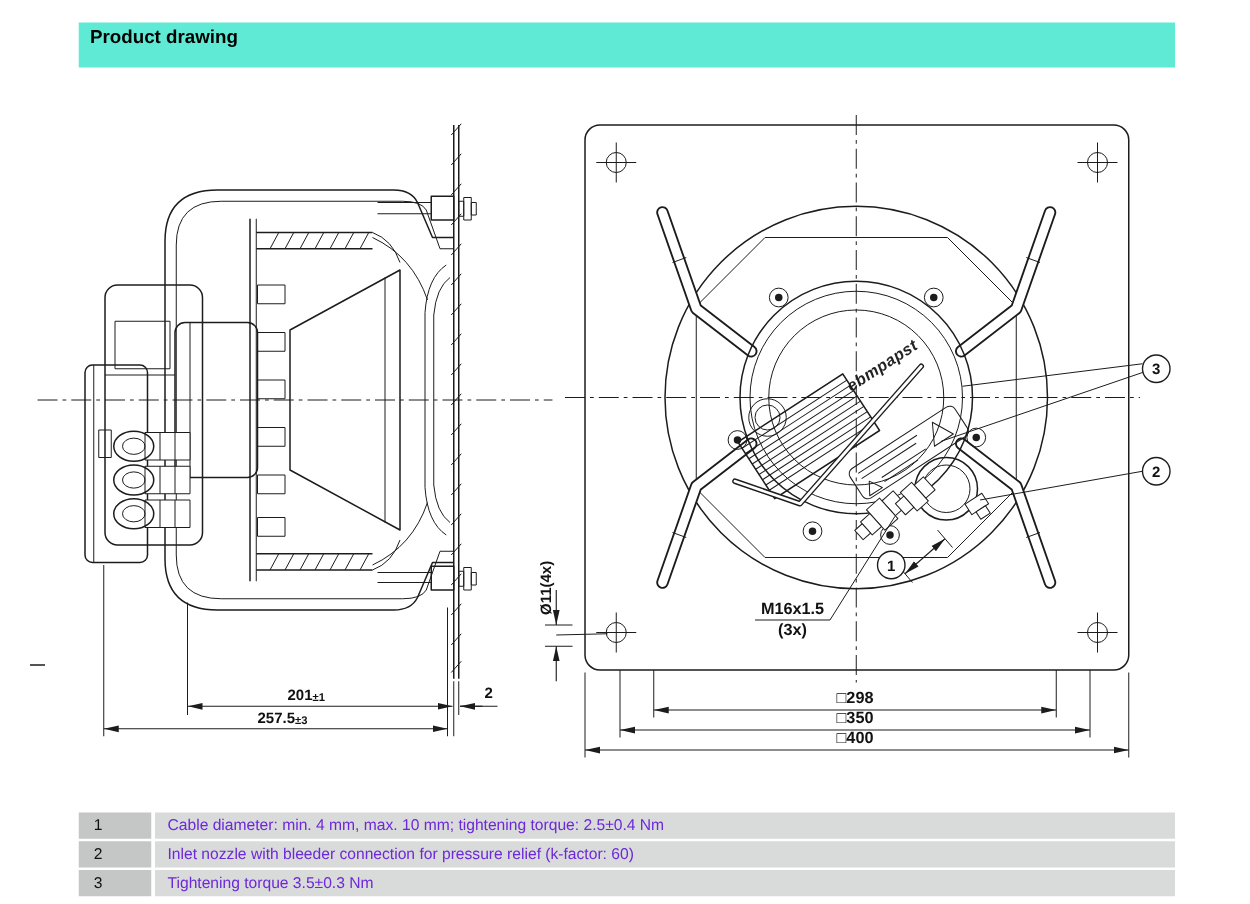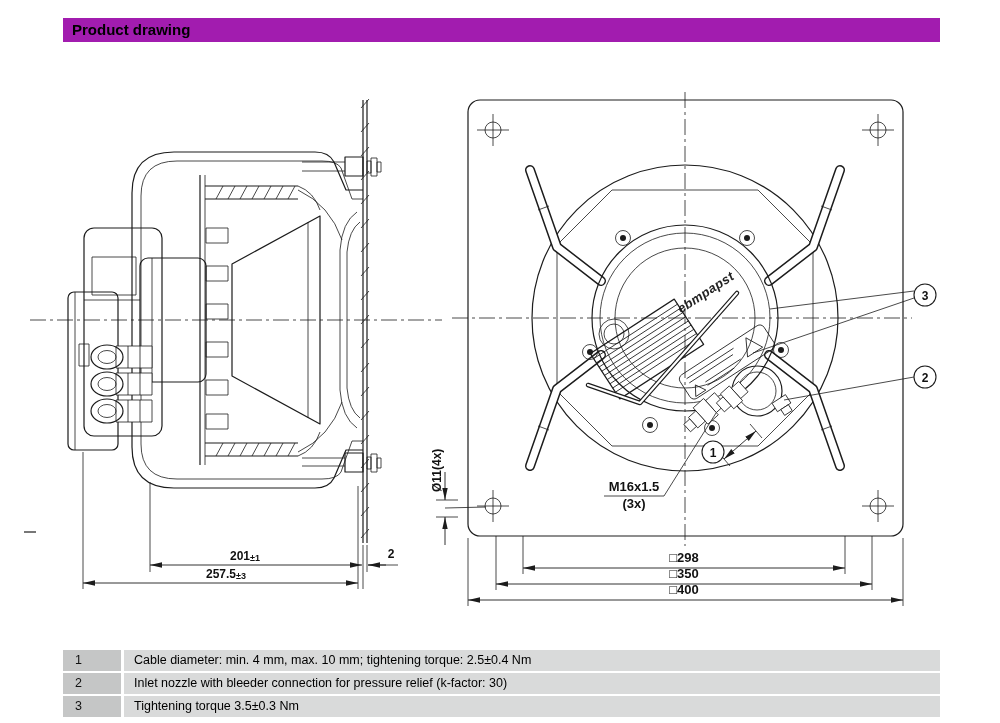--- a/index.html
+++ b/index.html
@@ -2,22 +2,22 @@
 <html><head>
 <meta charset="utf-8">
 <style>
   html,body { margin:0; padding:0; }
   body {
     width:1000px; height:723px; position:relative;
     background:#ffffff; font-family:"Liberation Sans", sans-serif;
     overflow:hidden;
   }
   .header {
-    position:absolute; left:63px; top:18px; width:877px; height:24px;
-    background:#a21caf;
+    position:absolute; left:63px; top:18px; width:877px; height:36px;
+    background:#5eead4;
   }
   .header span {
     display:block; font-size:15px; font-weight:bold; color:#000;
     line-height:24px; padding-left:9px;
   }
   svg.drawing { position:absolute; left:0; top:0; }
 
   
   .ol  { fill:none; stroke:#1c1c1c; stroke-width:1.2; stroke-linejoin:round; }
   .tl  { fill:none; stroke:#1c1c1c; stroke-width:0.8;  stroke-linejoin:round; }
@@ -38,21 +38,21 @@
 
   
   .notes { position:absolute; left:63px; top:650px; width:877px; }
   .note-row { display:flex; height:21px; margin-bottom:2px; }
   .note-num {
     width:58px; background:#c5c6c6; margin-right:3px;
     font-size:12.5px; line-height:21px; padding-left:12px; box-sizing:border-box; color:#111;
   }
   .note-text {
     flex:1; background:#d9dada; font-size:12.5px; line-height:21px;
-    padding-left:10px; color:#000000;
+    padding-left:10px; color:#6d28d9;
   }
 </style>
 </head>
 <body>
 
 <div class="header">
   <span>Product drawing</span>
 </div>
 
 <svg class="drawing" width="1000" height="648" viewBox="0 0 1000 648">
@@ -386,19 +386,19 @@
   </g>
 </svg>
 
 <div class="notes">
   <div class="note-row">
     <div class="note-num">1</div>
     <div class="note-text">Cable diameter: min. 4 mm, max. 10 mm; tightening torque: 2.5±0.4 Nm</div>
   </div>
   <div class="note-row">
     <div class="note-num">2</div>
-    <div class="note-text">Inlet nozzle with bleeder connection for pressure relief (k-factor: 30)</div>
+    <div class="note-text">Inlet nozzle with bleeder connection for pressure relief (k-factor: 60)</div>
   </div>
   <div class="note-row">
     <div class="note-num">3</div>
     <div class="note-text">Tightening torque 3.5±0.3 Nm</div>
   </div>
 </div>
 
 </body></html>

